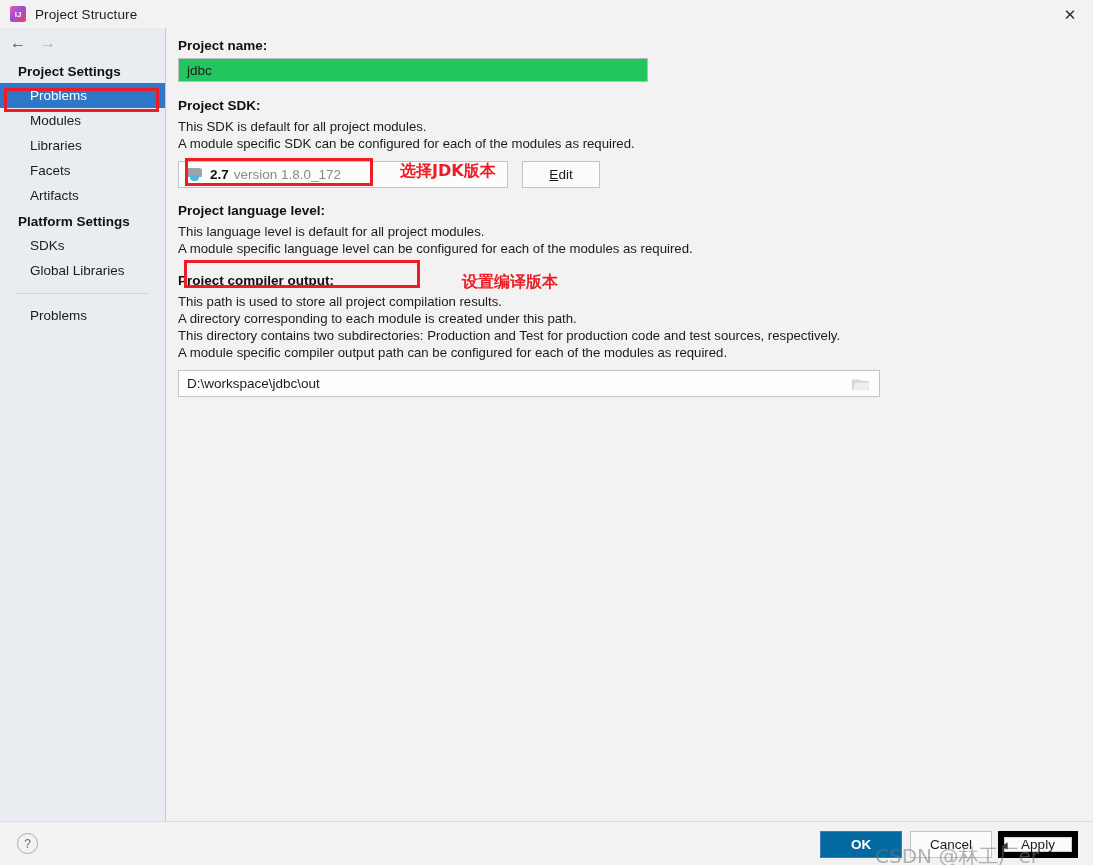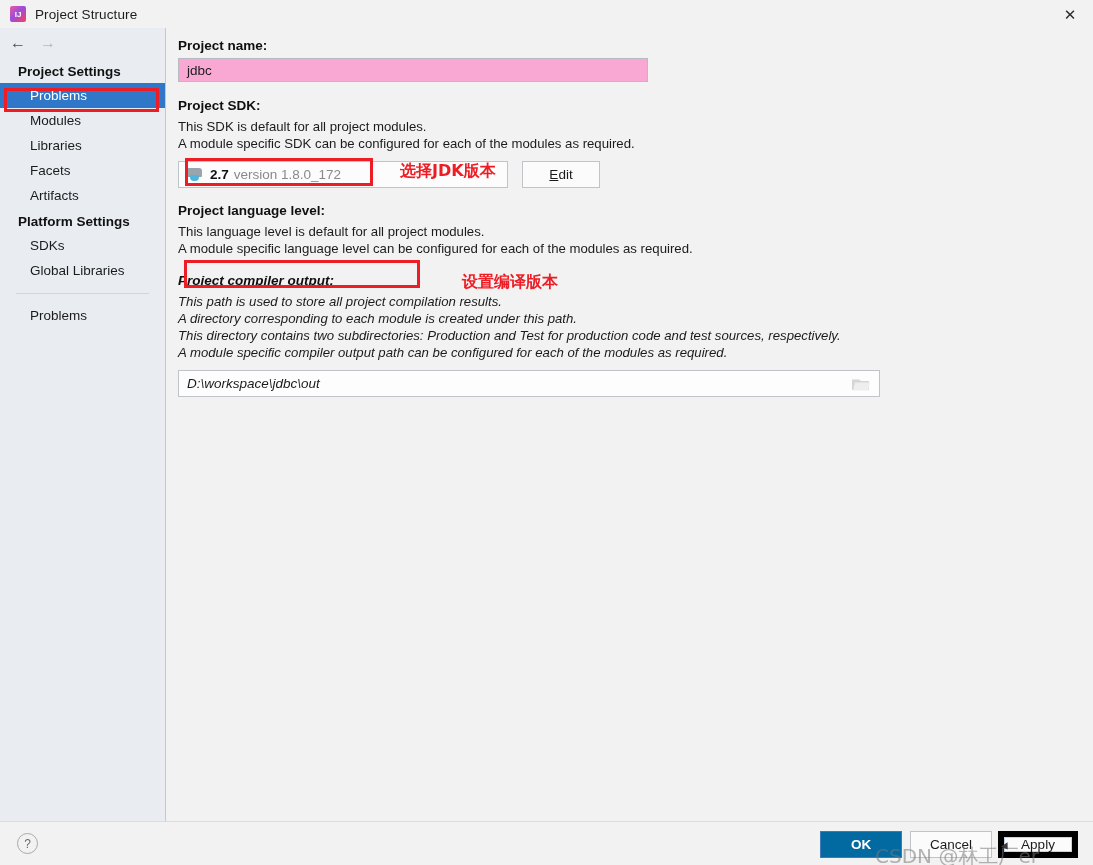--- a/index.html
+++ b/index.html
@@ -88,21 +88,21 @@
   .field-label {
     font-size: 13.5px; font-weight: bold; color: #0f0f0f;
     margin: 0 0 5px 0;
   }
   .desc {
     font-size: 13.2px; color: #1b1b1b; line-height: 17px;
   }
   .block { margin-bottom: 0; }
 
   .textinput {
-    background: #f9a8d4;
+    background: #22c55e;
     border: 1px solid #b8bcc0;
     height: 24px;
     display: flex; align-items: center;
     padding: 0 8px;
     font-size: 13.5px; color: #1b1b1b;
   }
 
   
   .sdk-row { display: flex; align-items: center; margin-top: 9px; position: relative; }
   .sdk-combo {
@@ -305,21 +305,21 @@
         </div>
       </div>
     </div>
 
     <div class="block" style="margin-top:15px;">
       <div class="field-label">Project language level:</div>
       <div class="desc">This language level is default for all project modules.</div>
       <div class="desc">A module specific language level can be configured for each of the modules as required.</div>
     </div>
 
-    <div class="block" style="margin-top:16px;font-style:italic;">
+    <div class="block" style="margin-top:16px;">
       <div class="field-label">Project compiler output:</div>
       <div class="desc">This path is used to store all project compilation results.</div>
       <div class="desc">A directory corresponding to each module is created under this path.</div>
       <div class="desc">This directory contains two subdirectories: Production and Test for production code and test sources, respectively.</div>
       <div class="desc">A module specific compiler output path can be configured for each of the modules as required.</div>
       <div class="out-field">
         <span>D:\workspace\jdbc\out</span>
         <span class="folder-icon">
           <span class="f1"></span>
             <span class="f2"></span>

